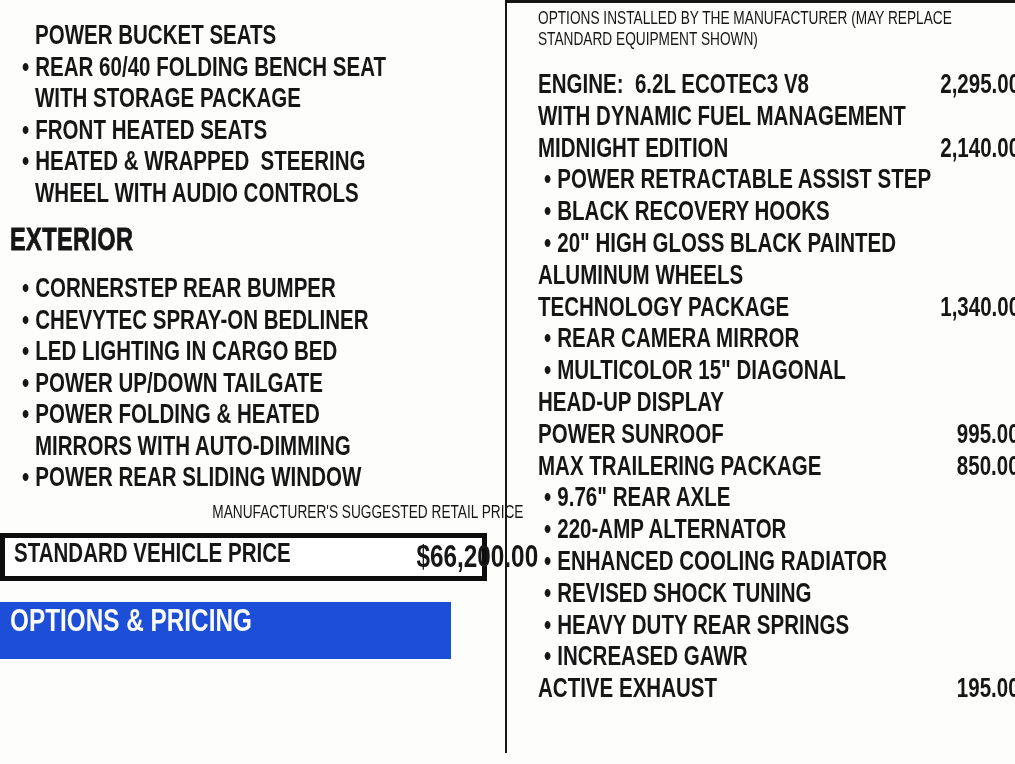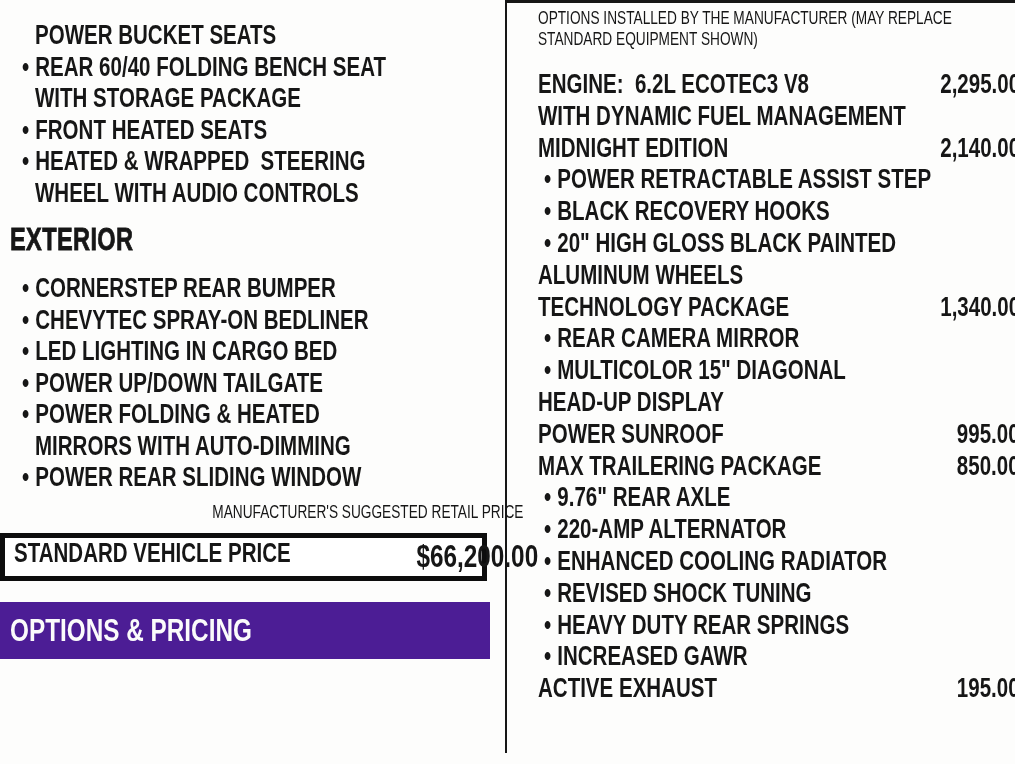--- a/index.html
+++ b/index.html
@@ -58,24 +58,24 @@
     background: #ffffff;
     display: flex; align-items: flex-start; justify-content: space-between;
     padding: 0 9px;
   }
   .price-box .lbl { font-size: 27px; font-weight: 700; }
   .price-box .val { font-size: 32px; font-weight: 700; }
 
   .section-bar {
     margin-top: 21px;
     box-sizing: border-box;
-    width: 490px; height: 57px;
-    background: #4c1d95;
+    width: 451px; height: 57px;
+    background: #1d4ed8;
     color: #fbfbfb;
-    display: flex; align-items: center;
+    display: flex; align-items: flex-start;
     padding-left: 10px;
   }
   .section-bar .txt { font-size: 32px; font-weight: 700; }
 
   
   .divider {
     position: absolute; left: 505px; top: 0;
     width: 2px; height: 753px;
     background: #161616;
   }

